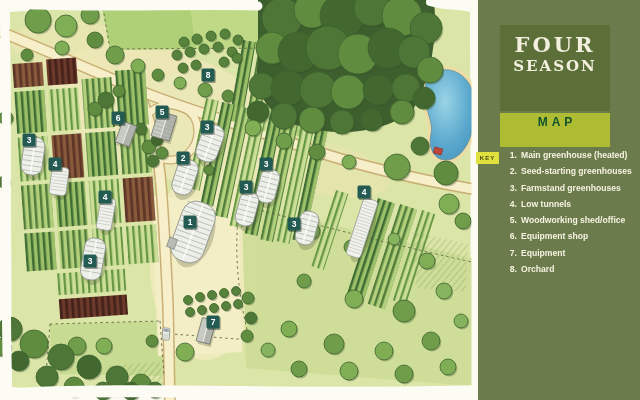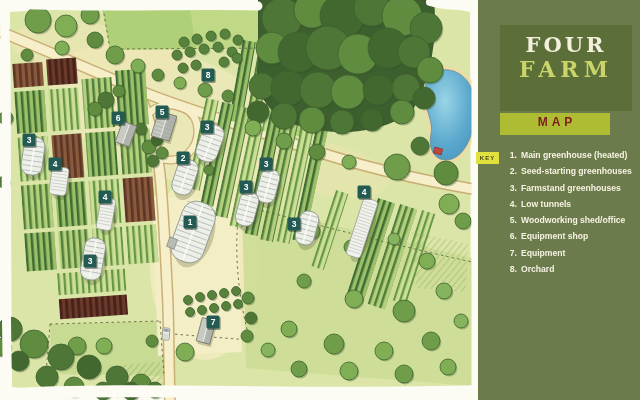--- a/index.html
+++ b/index.html
@@ -1,24 +1,24 @@
 <!DOCTYPE html>
 <html><head>
 <meta charset="utf-8">
 <style>
   html,body{margin:0;padding:0;background:#e8e8e0;}
   .page{position:relative;width:640px;height:400px;overflow:hidden;background:#fcfbf2;font-family:"Liberation Sans",sans-serif;}
   svg.map{position:absolute;left:0;top:0;display:block;}
   .sidebar{position:absolute;left:478px;top:0;width:162px;height:400px;background:#6c7b4c;}
-  .title-box{position:absolute;left:22px;top:25px;width:132px;height:86px;background:#5d6f38;text-align:center;
+  .title-box{position:absolute;left:22px;top:25px;width:110px;height:86px;background:#5d6f38;text-align:center;
              color:#f3f0e0;font-family:"DejaVu Serif",serif;font-weight:bold;}
   .tl1{font-size:21px;letter-spacing:3px;margin-top:8px;line-height:23px;}
   .tl2{font-size:15px;letter-spacing:2px;line-height:21px;}
   .tl3{font-size:22px;letter-spacing:5px;line-height:26px;color:#c9d46a;}
-  .map-bar{position:absolute;left:22px;top:113px;width:110px;height:22px;background:#aebc33;color:#7f1d1d;
+  .map-bar{position:absolute;left:22px;top:113px;width:110px;height:34px;background:#aebc33;color:#14532d;
            font-weight:bold;font-size:12px;letter-spacing:4px;text-indent:4px;text-align:center;line-height:19px;}
   .key-list{position:absolute;left:30px;top:151px;margin:0;padding:0;list-style:none;}
   .key-list li{display:flex;margin-bottom:7px;font-size:8.6px;font-weight:bold;color:#f6f3e2;line-height:9.3px;white-space:nowrap;}
   .key-list .num{min-width:9px;text-align:right;margin-right:4px;}
   .key-tag{position:absolute;left:476px;top:152px;width:23px;height:12px;background:#e0e13f;color:#454a12;
            font-size:6px;font-weight:bold;letter-spacing:1px;text-align:center;line-height:12px;border-radius:1px;}
 </style>
 </head>
 <body>
 
@@ -681,21 +681,21 @@
       <path d="M430,2 C450,8 466,6 478,4" stroke-width="8"></path>
       <path d="M3,-2 C10,90 3,220 8,402" stroke-width="9"></path>
       <path d="M-2,395 C140,386 300,397 480,391" stroke-width="12"></path>
     </g>
     <rect x="471.5" y="0" width="6.5" height="400" fill="#fcfcf4"></rect>
   </svg>
 
   <aside class="sidebar">
     <div class="title-box">
       <div class="tl1">FOUR</div>
-      <div class="tl3">FARM</div>
+      <div class="tl2">SEASON</div>
     </div>
     <div class="map-bar">MAP</div>
     <ul class="key-list">
       <li>
           <span class="num">1.</span>
           <span class="lbl">Main greenhouse (heated)</span>
         </li>
       <li>
           <span class="num">2.</span>
           <span class="lbl">Seed-starting greenhouses</span>

